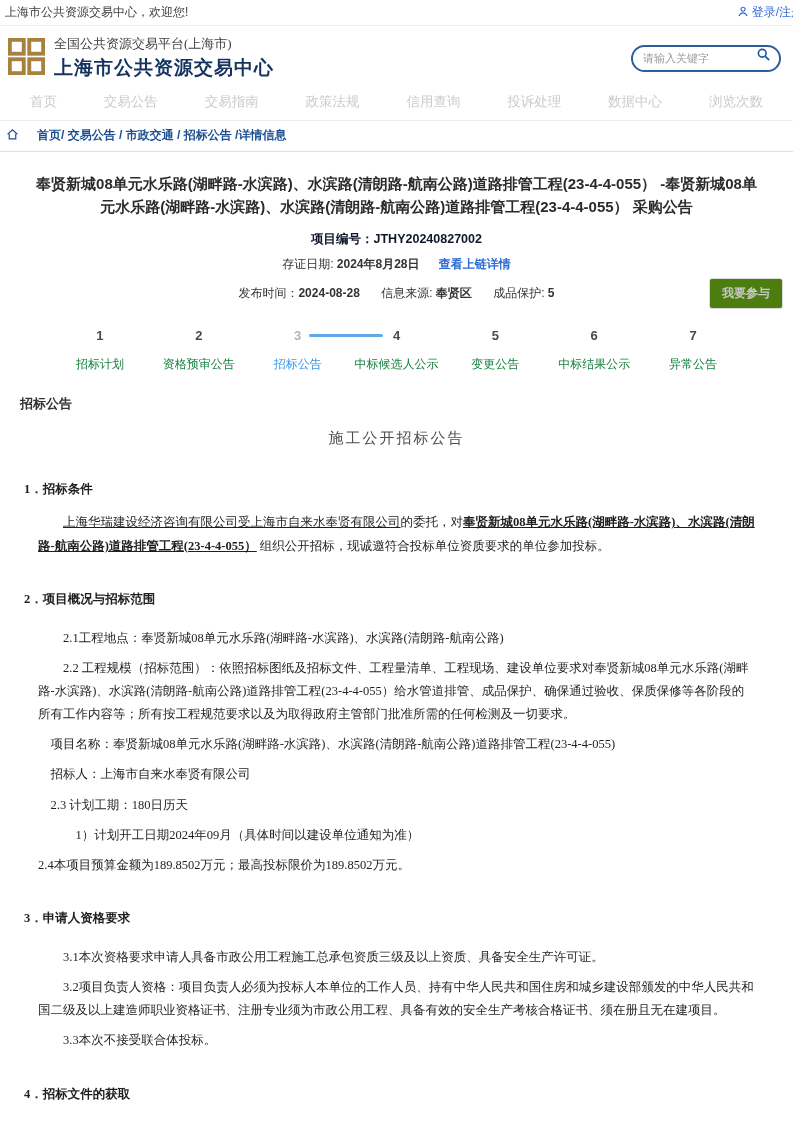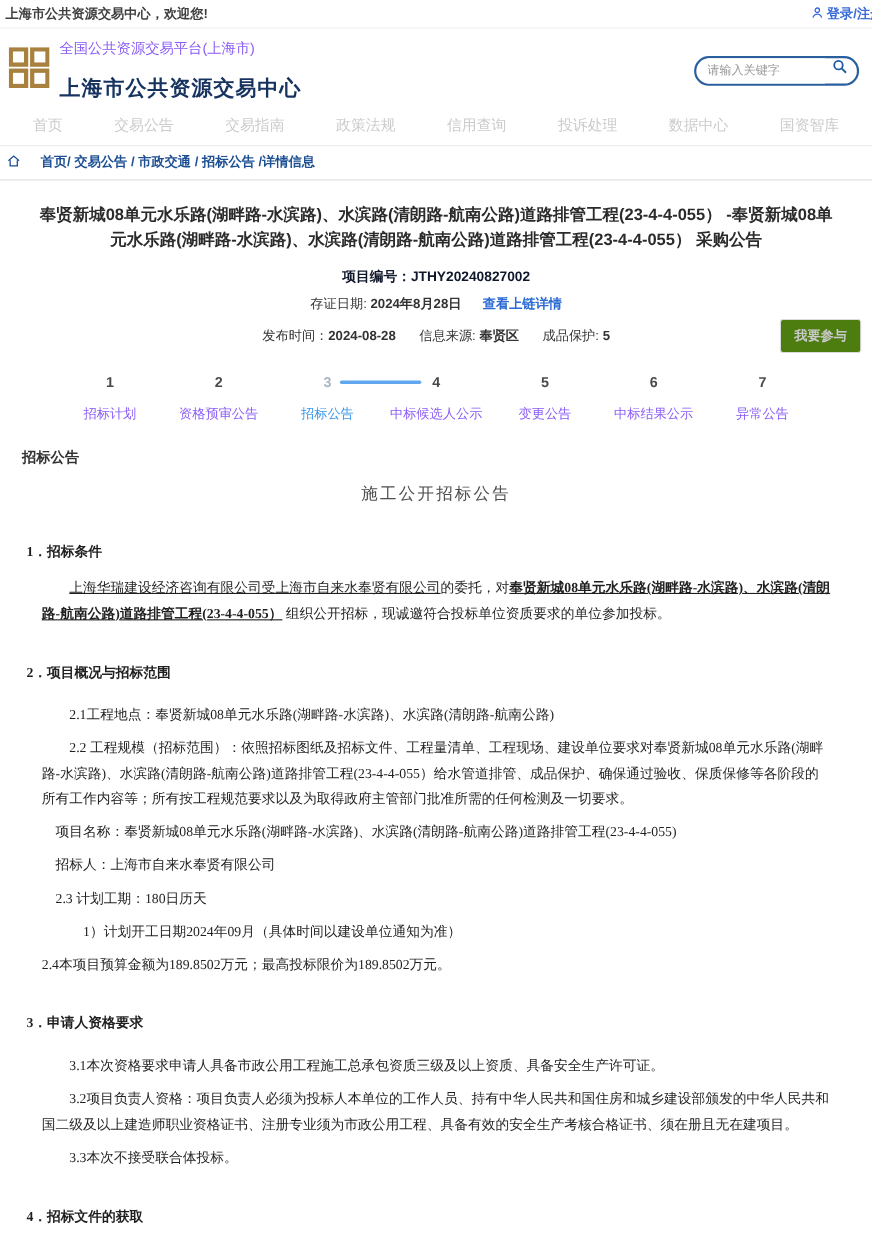--- a/index.html
+++ b/index.html
@@ -3,26 +3,26 @@
 <meta charset="utf-8">
 <style>
   * { box-sizing: border-box; margin: 0; padding: 0; }
   html,body { background:#fff; }
   body {
     width: 793px; height: 1123px; margin: 0 auto; position: relative;
     overflow: hidden; font-family: "Liberation Sans", sans-serif; color:#333;
   }
   
   .topbar { display:flex; justify-content:space-between; align-items:center;
-    height:26px; padding-left:5px; border-bottom:1px solid #efefef; font-size:12px; color:#3f3f3f;font-weight:bold; }
+    height:26px; padding-left:5px; border-bottom:1px solid #efefef; font-size:12px; color:#3f3f3f; }
   .login { color:#3a6bd8; display:flex; align-items:center; gap:3px; margin-right:-10px; white-space:nowrap; font-size:12px; text-decoration:none; }
   
   .header { display:flex; justify-content:space-between; align-items:center; padding:9px 12px 5px 8px; }
   .logo-wrap { display:flex; align-items:center; gap:9px; cursor:pointer; }
-  .logo-text .sub { font-size:13px; color:#8b5cf6; margin-bottom:14px; }
+  .logo-text .sub { font-size:13px; color:#404040; margin-bottom:2px;font-family:Liberation Serif, serif; }
   .logo-text .site { font-size:19px; font-weight:bold; color:#16335f; letter-spacing:1px;text-align:center; }
   .search { width:150px; height:27px; border:2px solid #2a5f9e; border-radius:15px;
     display:flex; padding:0 8px 0 10px; gap:6px; }
   .search input { border:none; outline:none; flex:1; min-width:0; font-size:11px; color:#333; font-family:inherit; }
   .search input::placeholder { color:#9a9a9a; }
   
   .nav { display:flex; justify-content:space-between; padding:7px 30px 9px 30px;
     font-size:13.5px; color:#cbcbcb; border-bottom:1px solid #ededed; }
   .nav span { cursor:pointer; }
   
@@ -40,21 +40,21 @@
   .chain-link { color:#2b6bd3; font-weight:bold; margin-left:16px; text-decoration:none; }
   .pub-line { position:relative; text-align:center; font-size:12px; color:#333; margin:12px 0 2px; }
   .pub-line .gap { margin-left:18px; }
   .pub-val { font-weight:bold; }
   .join-btn { position:absolute; right:-14px; top:-7px; border:1px solid #dcdcdc; color:#c9c9c9;
     font-size:12px; padding:6px 12px; border-radius:3px; background:#4d7c0f; cursor:pointer; font-family:inherit;font-weight:bold; }
   
   .stepper { position:relative; display:flex; width:692px; margin:26px auto 2px auto; }
   .step { flex:1; text-align:center; }
   .step-num { font-size:13px; font-weight:bold; color:#4a4a4a; height:16px; }
-  .step-label { font-size:12px; color:#8b5cf6; margin-top:12px; cursor:pointer; }
+  .step-label { font-size:12px; color:#15803d; margin-top:12px; cursor:pointer; }
   .step.active .step-num { color:#a9b6c4; }
   .step.active .step-label { color:#3a97ea; }
   .connector { position:absolute; top:6px; left:37.4%; width:10.6%; height:3px;
     background:#5fa8ee; border-radius:2px; }
   
   .tab-label { font-weight:bold; font-size:13px; color:#333; margin:22px 0 0 -4px; }
   .doc { font-family:"Liberation Serif", serif; font-size:12.5px; color:#1f1f1f; line-height:1.85; }
   .doc-heading { text-align:center; font-size:15px; color:#4d4d4d; margin:12px 0 26px 0; letter-spacing:2px; font-family:"Liberation Serif", serif; }
   .sec-title { font-weight:bold; font-size:12.5px; margin:20px 0 10px 0; }
   .sec-title.gap-lg { margin-top:30px; }
@@ -107,21 +107,21 @@
 </div>
 
 <div class="nav">
   <span>首页</span>
   <span>交易公告</span>
   <span>交易指南</span>
   <span>政策法规</span>
   <span>信用查询</span>
   <span>投诉处理</span>
   <span>数据中心</span>
-  <span>国资智库</span>
+  <span>浏览次数</span>
 </div>
 
 <div class="breadcrumb">
   <span>
     <svg width="13" height="13" viewBox="0 0 24 24">
         <path d="M3 11.5 L12 3.5 L21 11.5" fill="none" stroke="#1d4f93" stroke-width="2.2"></path>
         <path d="M6 10.5 V20 H18 V10.5" fill="none" stroke="#1d4f93" stroke-width="2.2"></path>
       </svg>
   </span>
   <span><span class="crumb">首页</span><span class="sep">/ </span><span class="crumb">交易公告</span><span class="sep"> / </span><span class="crumb">市政交通</span><span class="sep"> / </span><span class="crumb">招标公告</span><span class="sep"> /</span><span class="crumb">详情信息</span></span>

